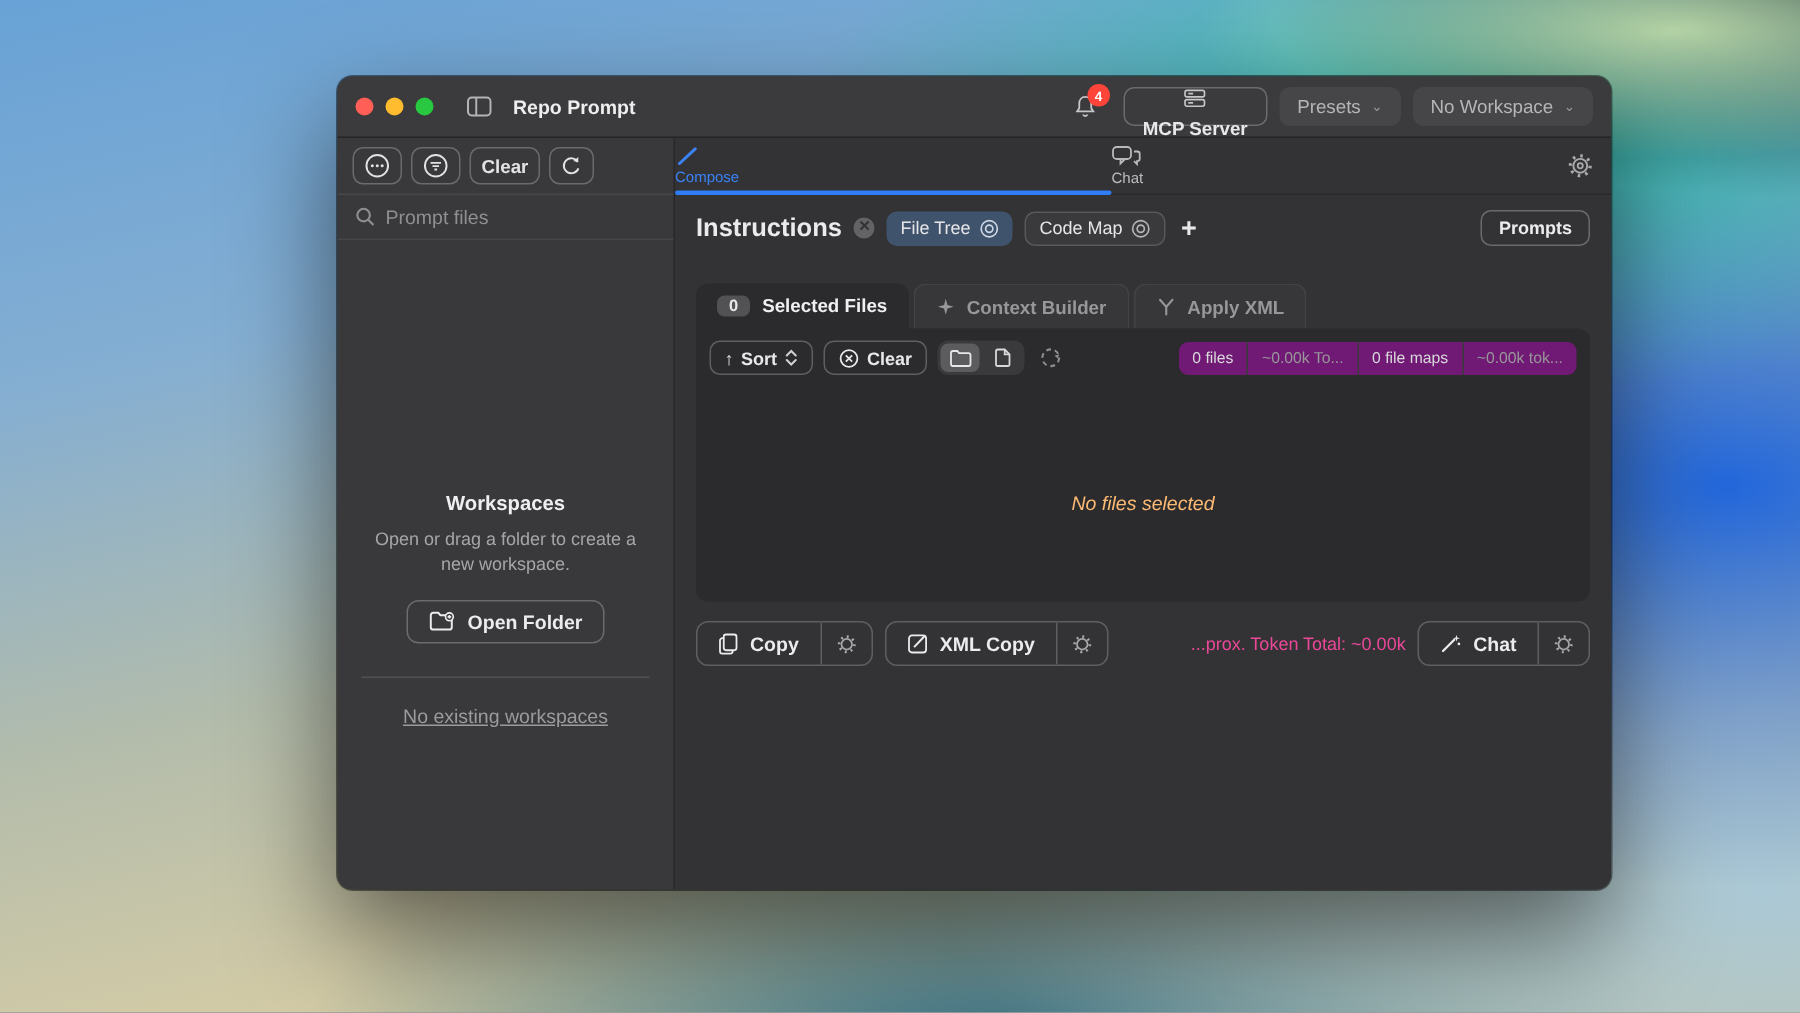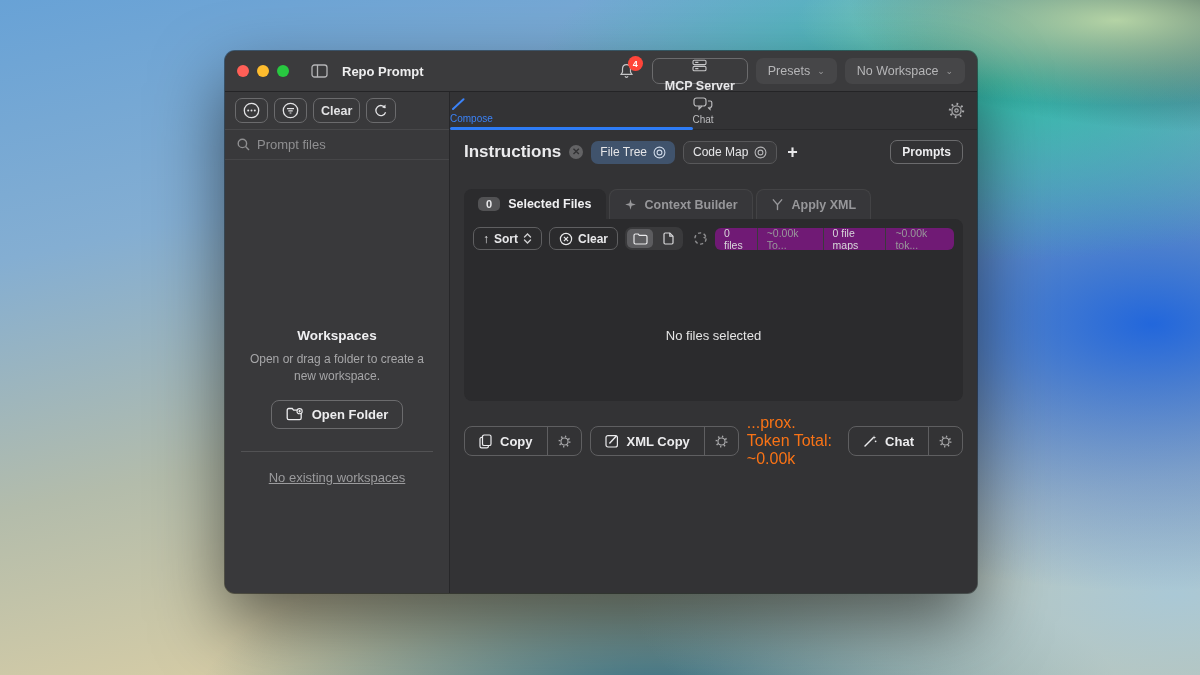--- a/index.html
+++ b/index.html
@@ -15,21 +15,21 @@
       radial-gradient(38% 18% at 93% 3%, rgba(205,232,176,.85), rgba(205,232,176,0) 70%),
       radial-gradient(45% 30% at 100% 0%, rgba(20,48,62,.95), rgba(20,48,62,0) 65%),
       radial-gradient(55% 38% at 83% 12%, rgba(38,190,165,.9), rgba(38,190,165,0) 70%),
       radial-gradient(60% 55% at 96% 48%, rgba(26,98,222,.95), rgba(26,98,222,0) 72%),
       radial-gradient(65% 45% at 98% 88%, rgba(168,200,216,.95), rgba(168,200,216,0) 70%),
       radial-gradient(55% 35% at 55% 104%, rgba(24,96,128,.85), rgba(24,96,128,0) 70%),
       linear-gradient(168deg, #68a2d6 0%, #84aed2 28%, #b3bcab 55%, #d5cca6 78%, #c3c4a8 100%);
   }
   
   .window {
-    position:absolute; left:225px; top:51px; width:752px; height:542px;
+    position:absolute; left:225px; top:51px; width:849px; height:542px;
     background:#333335; border-radius:10px;
     box-shadow:0 30px 70px rgba(0,0,0,.55), 0 0 0 1px rgba(0,0,0,.45);
     display:flex; flex-direction:column; overflow:hidden;
     color:#e8e8ea; font-size:13px;
   }
   
   .titlebar {
     height:41px; flex:0 0 41px; background:#3b3b3d;
     border-bottom:1px solid #242426;
     display:flex; align-items:center; padding:0 12px; gap:8px;
@@ -136,30 +136,30 @@
     border:1px solid #5f5f61; border-radius:7px; color:#e8e8ea; font-size:12px; font-weight:bold; background:transparent;
   }
   .seg { display:flex; background:#3a3a3c; border-radius:7px; padding:2px; gap:2px; }
   .seg-item { width:26px; height:19px; border-radius:5px; display:flex; align-items:center; justify-content:center; color:#d8d8da; }
   .seg-item.active { background:#5c5c5f; }
   .sync-wrap { color:#8e8e90; display:flex; align-items:center; margin-left:3px; }
   .stats { margin-left:auto; display:flex; align-items:flex-start; background:#701a75; border-radius:6px; height:22px; overflow:hidden; }
   .stat { padding:0 9px; font-size:10.5px; display:flex; align-items:center; height:100%; }
   .stat + .stat { border-left:1px solid #3a3a3c; }
   .stat.bright { color:#d8d8da; } .stat.dim { color:#98989a; }
-  .fp-empty { flex:1; display:flex; align-items:center; justify-content:center; color:#e5e5e5; font-size:13px; padding-top:20px; }
+  .fp-empty { flex:1; display:flex; align-items:center; justify-content:center; color:#fdba74; font-size:13px; padding-top:20px;font-style:italic; }
   
   .footer { display:flex; align-items:center; margin:13px 14px 0; gap:8px; }
   .foot-btn {
     display:flex; align-items:center; height:30px; border:1px solid #5f5f61; border-radius:8px;
     background:transparent; color:#ececee; font-size:13px; font-weight:bold; overflow:hidden;
   }
   .foot-main { display:flex; align-items:center; gap:8px; padding:0 14px; height:100%; }
   .foot-gear { display:flex; align-items:center; justify-content:center; padding:0 10px; height:100%; border-left:1px solid #5f5f61; color:#a8a8aa; }
-  .token-total { flex:1; text-align:left; color:#f97316; font-size:16px; }
+  .token-total { flex:1; text-align:right; color:#ec4899; font-size:12px; }
   svg { display:block; }
 </style>
 </head>
 <body>
 
 <div class="desktop"></div>
 
 <div class="window">
 
   <div class="titlebar">

